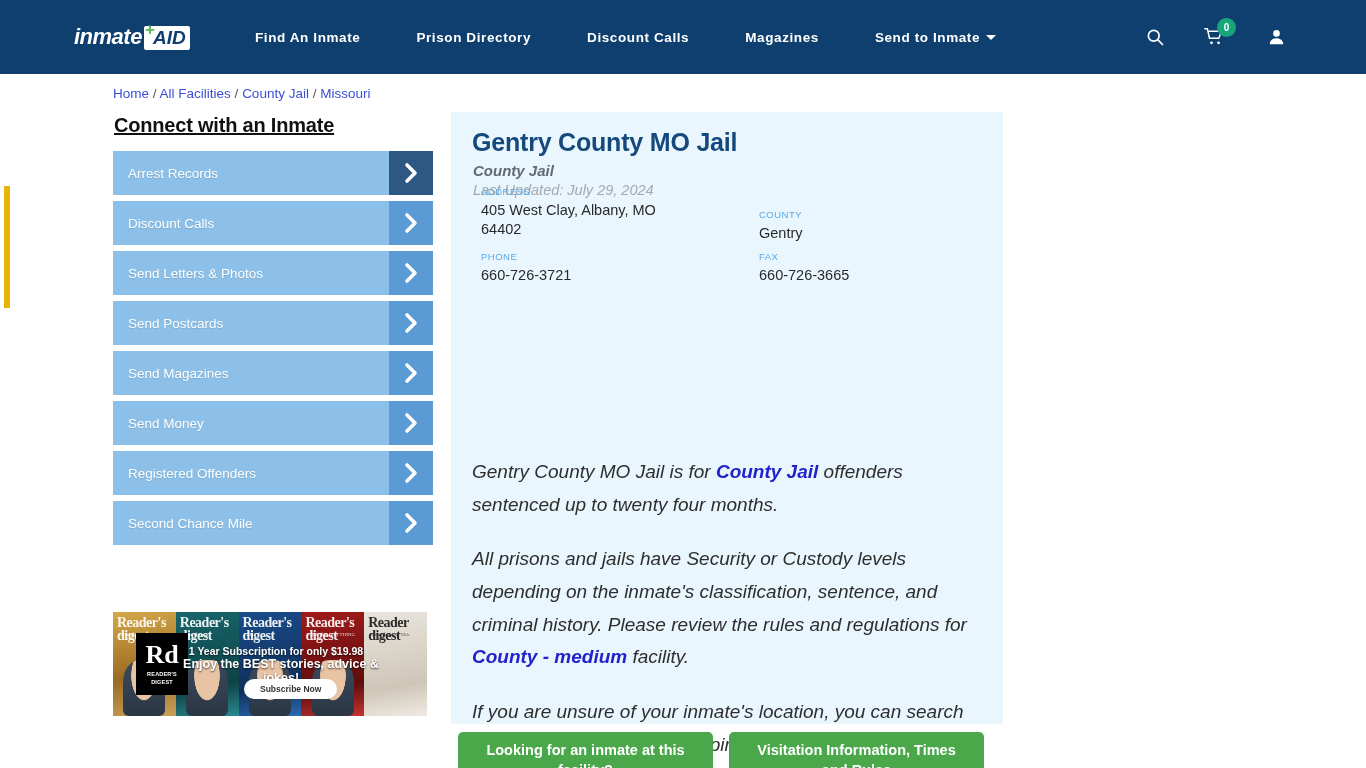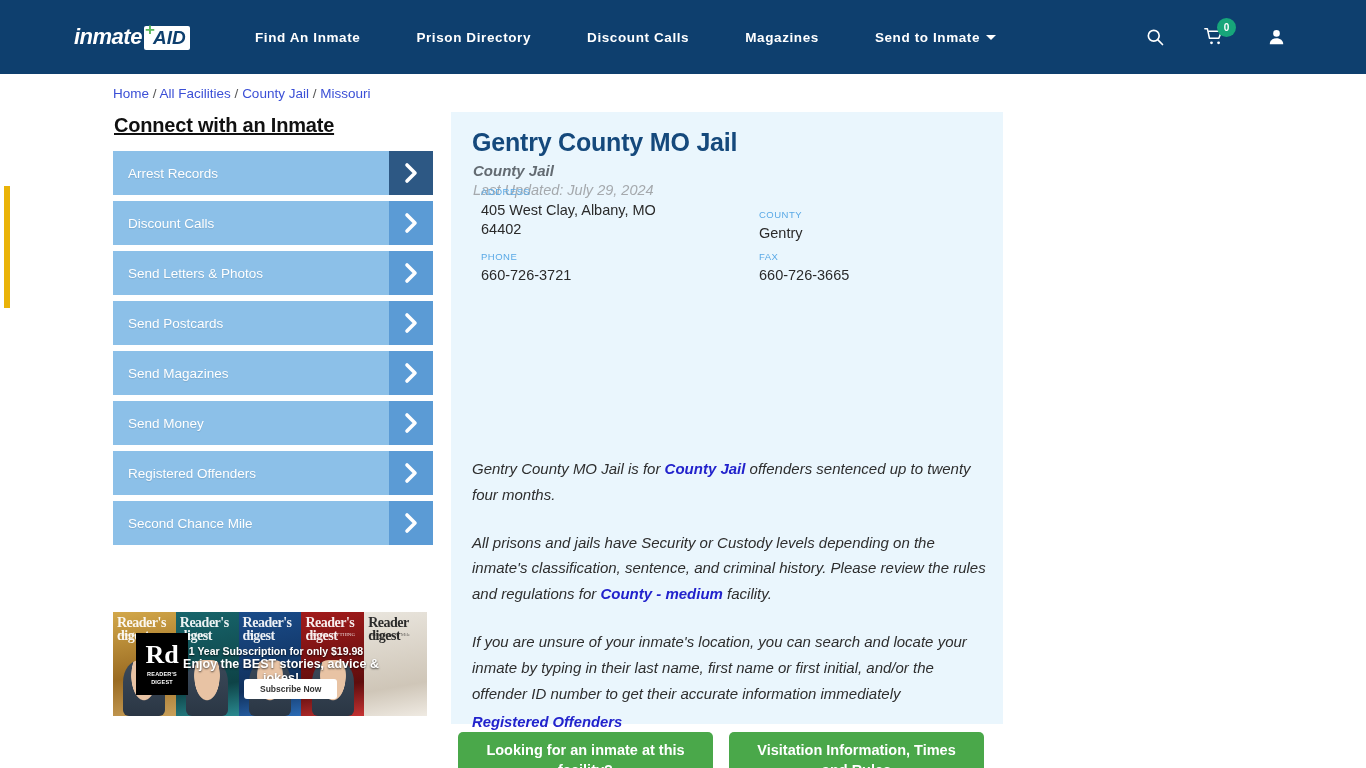--- a/index.html
+++ b/index.html
@@ -155,21 +155,21 @@
   }
   .ad-line2 {
     position: absolute; left: 52px; top: 45px; width: 232px;
     text-align: center; color: #ffffff; font-size: 12.5px;
     font-weight: bold; text-shadow: 0 1px 2px rgba(0,0,0,.7);
   }
   .ad-cta {
     position: absolute; left: 131px; top: 67px;
     background: #ffffff; color: #333333;
     font-size: 8.5px; font-weight: bold;
-    padding: 5px 16px; border-radius: 3px;
+    padding: 5px 16px; border-radius: 10px;
     white-space: nowrap;
   }
 
   
   .card {
     position: absolute; left: 451px; top: 38px;
     width: 552px; height: 612px;
     background: #eaf6fd;
   }
   .card-title {
@@ -202,21 +202,21 @@
   }
   .cell-address { left: 471px; top: 0; width: 190px; }
   .cell-county  { left: 749px; top: 7px; width: 190px; margin-top: 16px; }
   .cell-phone   { left: 471px; top: 65px; width: 190px; }
   .cell-fax     { left: 749px; top: 65px; width: 190px; }
 
   .body-text {
     position: absolute; left: 21px; top: 268px; width: 514px;
   }
   .body-text p {
-    margin: 0 0 22px 0; font-size: 15px; font-style: italic;
+    margin: 0 0 22px 0; font-size: 19px; font-style: italic;
     color: #2e2e2e; line-height: 1.72;
   }
   .body-text a { color: #2222cc; font-weight: bold; text-decoration: none; font-style: italic; }
   .body-link-block {
     display: block; color: #2222cc; font-weight: bold;
     font-style: italic; text-decoration: none; font-size: 14.8px;
     margin-top: -14px;
   }
 
   

